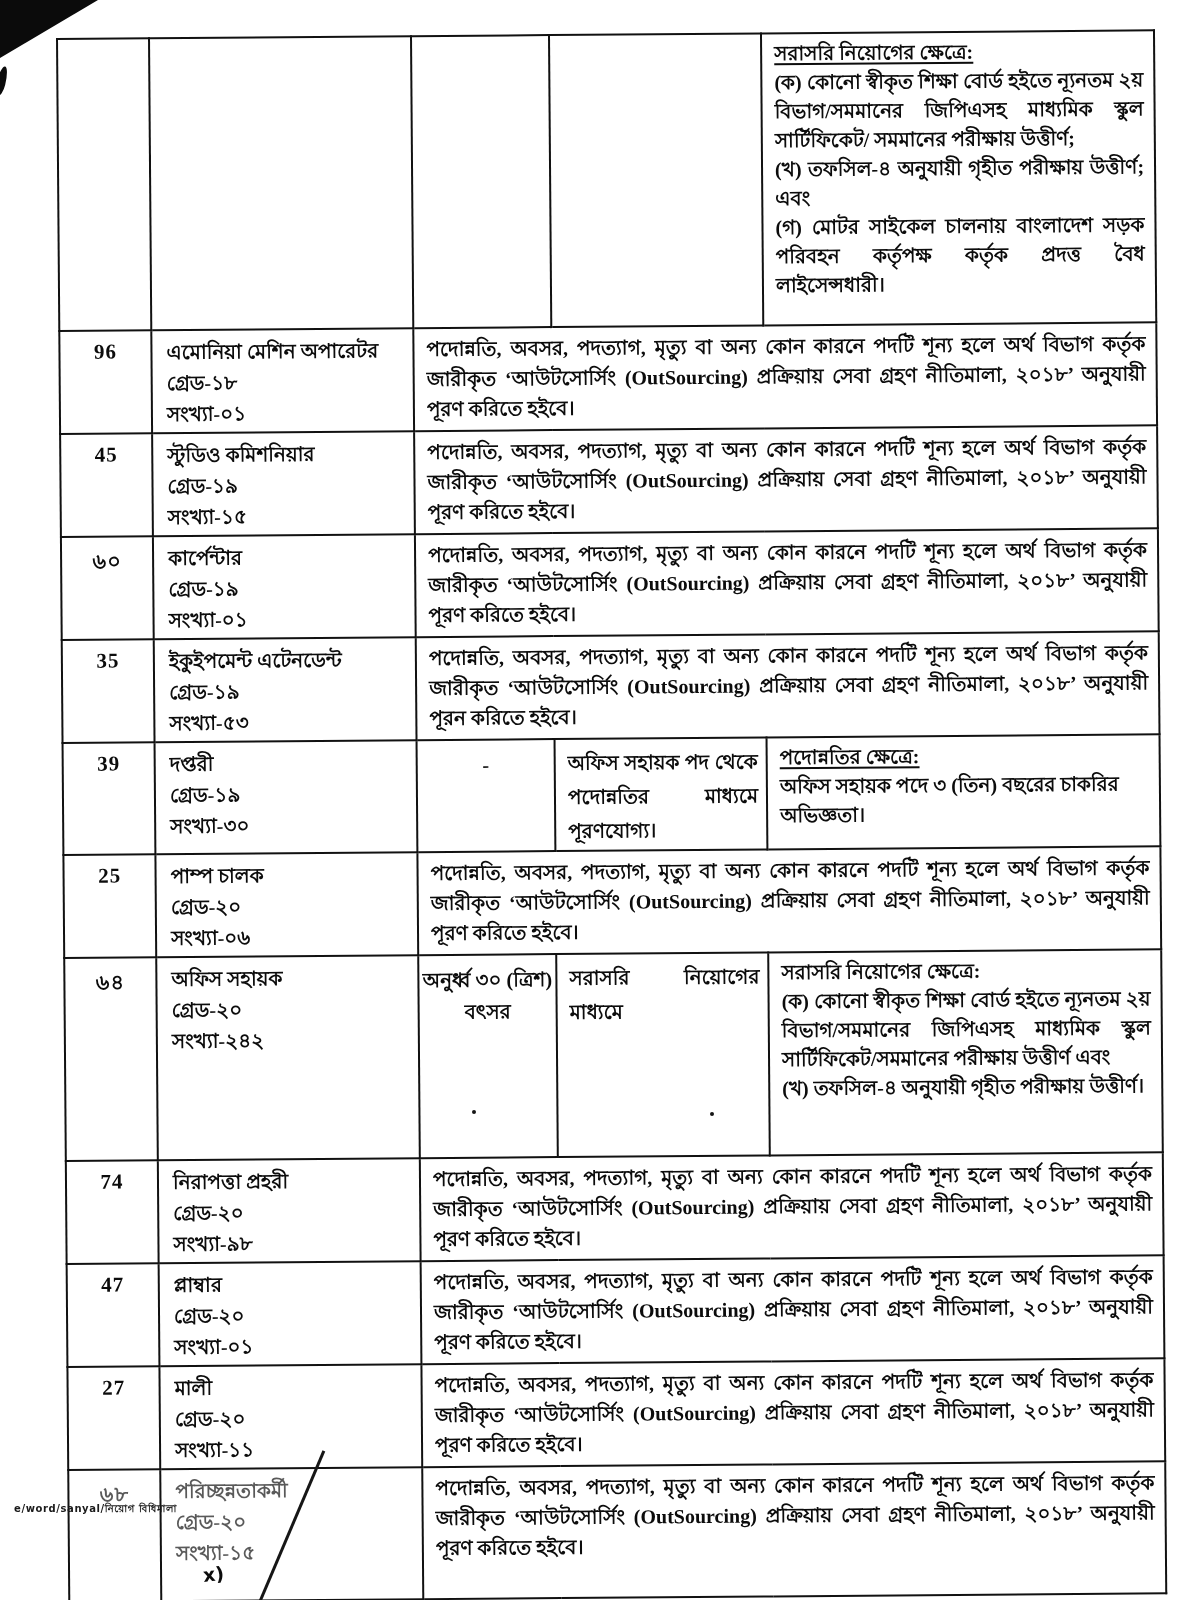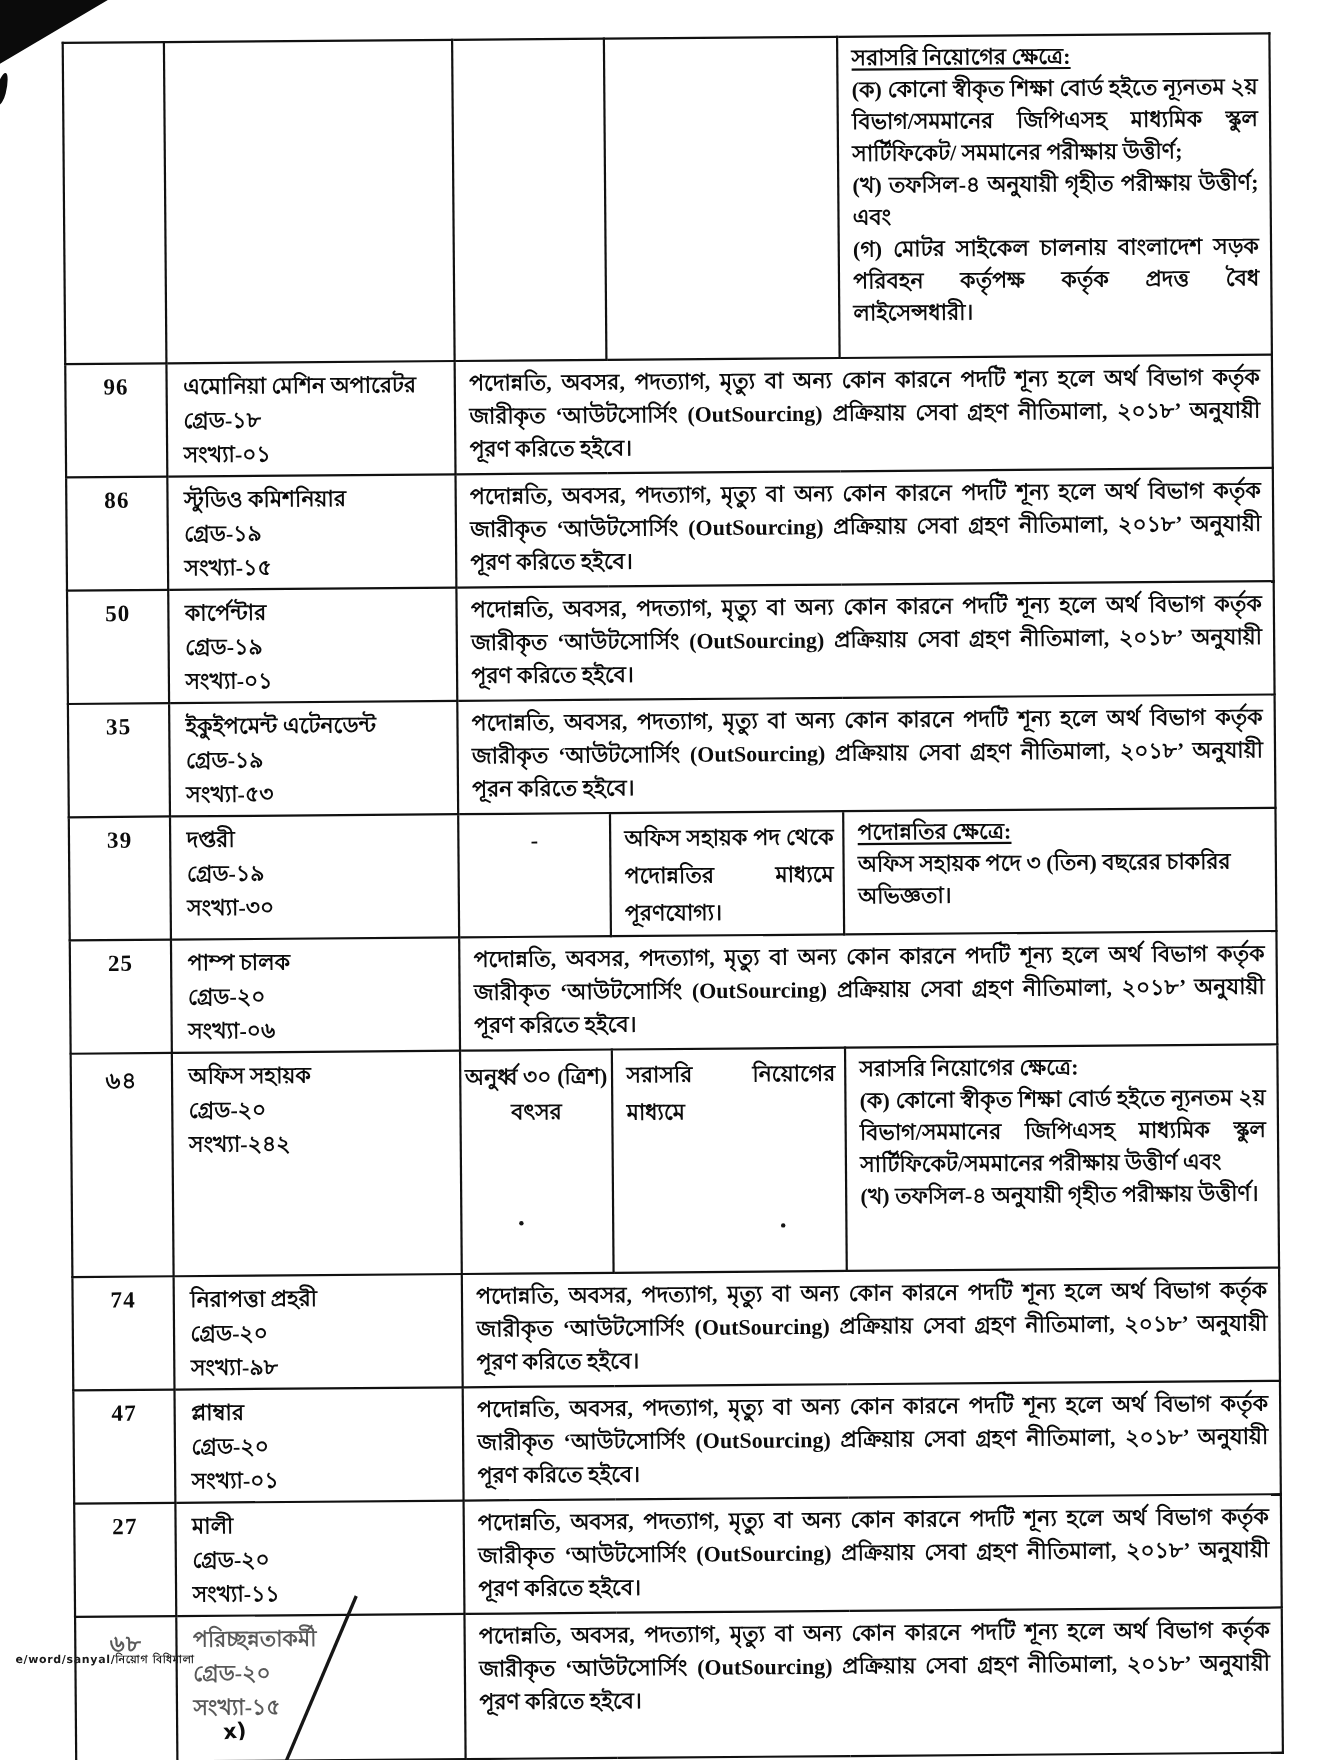--- a/index.html
+++ b/index.html
@@ -117,31 +117,31 @@
     <td class="c-ser">96</td>
     <td class="c-post">
       <div>এমোনিয়া মেশিন অপারেটর</div>
       <div>গ্রেড-১৮</div>
       <div>সংখ্যা-০১</div>
     </td>
     <td class="c-note" colspan="3">পদোন্নতি, অবসর, পদত্যাগ, মৃত্যু বা অন্য কোন কারনে পদটি শূন্য হলে অর্থ বিভাগ কর্তৃক জারীকৃত ‘আউটসোর্সিং (OutSourcing) প্রক্রিয়ায় সেবা গ্রহণ নীতিমালা, ২০১৮’ অনুযায়ী পূরণ করিতে হইবে।</td>
   </tr>
 
   <tr style="height:92px;">
-    <td class="c-ser">86</td>
+    <td class="c-ser">45</td>
     <td class="c-post">
       <div>স্টুডিও কমিশনিয়ার</div>
       <div>গ্রেড-১৯</div>
       <div>সংখ্যা-১৫</div>
     </td>
     <td class="c-note" colspan="3">পদোন্নতি, অবসর, পদত্যাগ, মৃত্যু বা অন্য কোন কারনে পদটি শূন্য হলে অর্থ বিভাগ কর্তৃক জারীকৃত ‘আউটসোর্সিং (OutSourcing) প্রক্রিয়ায় সেবা গ্রহণ নীতিমালা, ২০১৮’ অনুযায়ী পূরণ করিতে হইবে।</td>
   </tr>
 
   <tr style="height:94px;">
-    <td class="c-ser">50</td>
+    <td class="c-ser">৬০</td>
     <td class="c-post">
       <div>কার্পেন্টার</div>
       <div>গ্রেড-১৯</div>
       <div>সংখ্যা-০১</div>
     </td>
     <td class="c-note" colspan="3">পদোন্নতি, অবসর, পদত্যাগ, মৃত্যু বা অন্য কোন কারনে পদটি শূন্য হলে অর্থ বিভাগ কর্তৃক জারীকৃত ‘আউটসোর্সিং (OutSourcing)  প্রক্রিয়ায় সেবা গ্রহণ নীতিমালা, ২০১৮’ অনুযায়ী পূরণ করিতে হইবে।</td>
   </tr>
 
   <tr style="height:93px;">
     <td class="c-ser">35</td>

